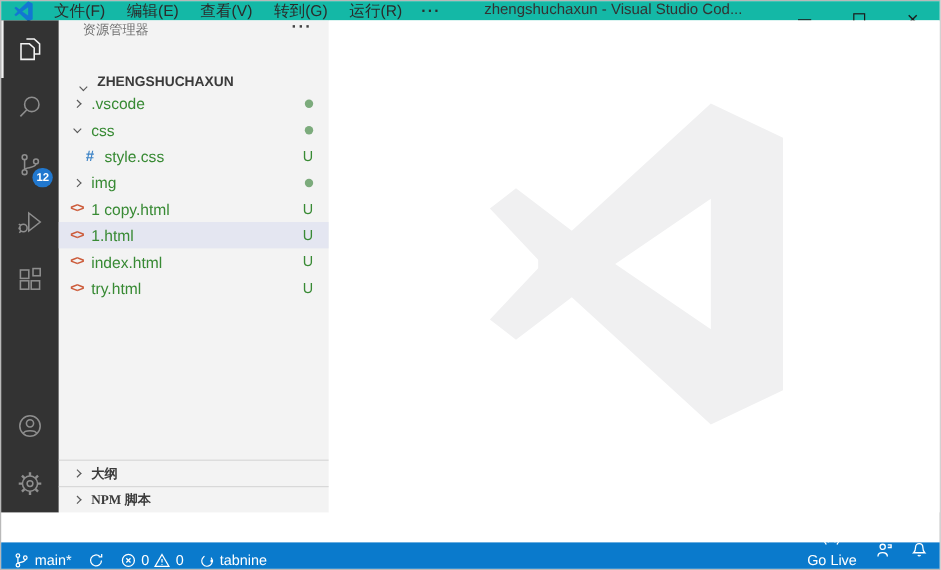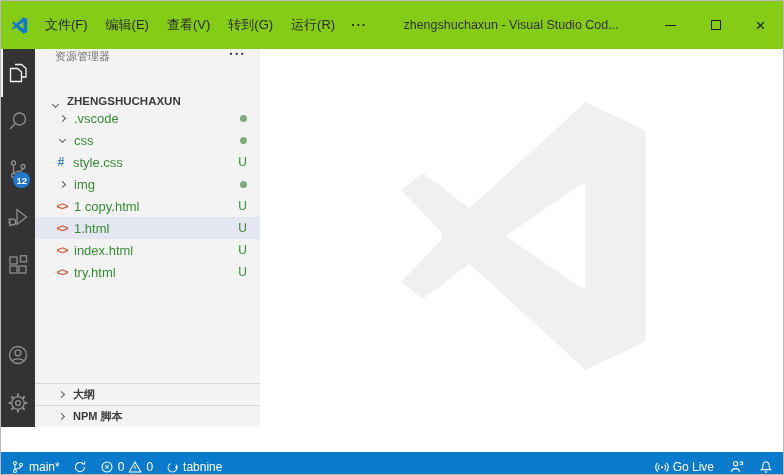--- a/index.html
+++ b/index.html
@@ -5,79 +5,79 @@
   * { margin:0; padding:0; box-sizing:border-box; }
   html,body { width:784px; height:475px; overflow:hidden; }
   body {
     font-family:"Liberation Sans","DejaVu Sans",sans-serif;
     cursor:default; user-select:none;
     background:#ffffff;
   }
   .window { width:784px; height:475px; display:flex; flex-direction:column; border:1px solid #b9b9b9; }
 
   
-  .titlebar { height:48px; background:#84cc16; display:flex; align-items:center; flex:0 0 auto; }
+  .titlebar { height:16px; background:#14b8a6; display:flex; flex:0 0 auto; }
   .app-logo { width:17px; height:17px; margin:0 8px 0 10px; flex:0 0 auto; }
   .menus { display:flex; align-items:center; }
   .menu-item { padding:0 9px; font-size:13px; color:#2b2b2b; line-height:30px; white-space:nowrap; }
   .menu-item.overflow { font-weight:bold; letter-spacing:1px; padding:0 7px; }
   .title-area { flex:1; text-align:center; font-size:12.5px; color:#333333; white-space:nowrap; overflow:hidden; }
   .win-controls { display:flex; flex:0 0 auto; }
   .win-btn { width:45px; height:30px; display:flex; align-items:center; justify-content:center; color:#1c1c1c; }
   .glyph-min { width:11px; height:1px; background:#1c1c1c; }
   .glyph-max { width:10px; height:10px; border:1px solid #1c1c1c; }
   .glyph-close { font-size:17px; line-height:17px; }
 
   
   .main { flex:1; display:flex; min-height:0; }
 
   
-  .activitybar { width:34px; background:#333333; display:flex; flex-direction:column; flex:0 0 auto; }
+  .activitybar { width:48px; background:#333333; display:flex; flex-direction:column; flex:0 0 auto; }
   .ab-item { height:48px; display:flex; align-items:center; justify-content:center; position:relative; color:#8e8e8e; }
   .ab-item.active { color:#f3f3f3; }
   .ab-item.active::before { content:""; position:absolute; left:0; top:0; width:2px; height:100%; background:#f3f3f3; }
   .ab-item svg { stroke:currentColor; fill:none; stroke-width:1.3; }
   .ab-badge { position:absolute; right:5px; bottom:5px; min-width:16px; height:16px; padding:0 3px;
     border-radius:9px; background:#2178cf; color:#fff; font-size:9.5px; font-weight:bold;
     display:flex; align-items:center; justify-content:center; }
   .ab-spacer { flex:1; }
 
   
   .sidebar { width:225px; background:#f3f3f3; display:flex; flex-direction:column; flex:0 0 auto; }
   .sb-header { height:34px; display:flex; padding:0 14px 0 20px; font-size:11px; color:#6f6f6f; }
   .sb-actions { margin-left:auto; color:#424242; font-size:14px; font-weight:bold; letter-spacing:1px; line-height:10px; }
   .sb-root { height:24px; display:flex; align-items:flex-end; padding-left:13px; font-size:11.5px; font-weight:700; color:#3b3b3b; }
-  .tree-row { height:22px; display:flex; align-items:center; padding-left:20px; font-size:13px; }
+  .tree-row { height:22px; display:flex; align-items:center; padding-left:8px; font-size:13px; }
   .tree-row.selected { background:#e4e6f1; }
   .slot { width:14px; display:flex; align-items:center; justify-content:center; margin-right:5px; flex:0 0 auto; }
   .lvl1 { padding-left:19px; }
   .chev { width:5px; height:5px; border-right:1.4px solid #5a5a5a; border-bottom:1.4px solid #5a5a5a; display:inline-block; }
   .chev.right { transform:rotate(-45deg); }
   .chev.down  { transform:rotate(45deg); margin-top:-2px; }
   .file-ico { font-weight:700; font-size:11px; line-height:11px; }
   .ico-css  { color:#3f85c7; font-size:12.5px; }
   .ico-html { color:#cc5b3a; letter-spacing:-1px; }
   .fname { color:#388a34; white-space:nowrap; }
   .row-badge { margin-left:auto; margin-right:13px; color:#388a34; font-size:12px; }
   .dot-badge { width:7px; height:7px; border-radius:50%; background:#7cab7c; margin-left:auto; margin-right:13px; }
   .sb-bottom { margin-top:auto; }
-  .sb-section { height:22px; border-top:1px solid #d8d8d8; display:flex; align-items:center; padding-left:19px;
-    font-size:11px; font-weight:700; color:#3b3b3b; }
+  .sb-section { height:22px; border-top:1px solid #d8d8d8; display:flex; align-items:center; padding-left:8px;
+    font-size:11px; font-weight:700; color:#3b3b3b;font-family:Liberation Serif, serif; }
 
   
   .editor { flex:1; background:#ffffff; display:flex; align-items:center; justify-content:center; min-width:0; }
   .watermark svg { width:272px; height:276px; fill:#f0f0f1; }
 
   
   .statusbar { height:22px; background:#0a7acc; color:#ffffff; display:flex; align-items:flex-end;
     padding:0 10px; font-size:12px; flex:0 0 auto;margin-top:25px; }
   .st-item { display:flex; align-items:center; gap:4px; margin-right:13px; white-space:nowrap; }
   .st-item svg { stroke:#ffffff; fill:none; stroke-width:1.2; }
   .st-right { margin-left:auto; display:flex; align-items:center; }
-  .st-right .st-item { margin-right:0; margin-left:15px; }
+  .st-right .st-item { margin-right:0; margin-left:15px;flex-direction:column; }
 </style>
 </head>
 <body>
 
 <div class="window">
 
   <div class="titlebar">
     <svg class="app-logo" viewBox="0 0 100 100">
       <path fill="#1277d2" fill-rule="evenodd" d="M73.3 0.8 L95.4 11.3 V88.7 L73.3 99.2 L30.7 60.2 L13.6 73.2 L5.6 67 L20.4 51.3 V48.7 L5.6 33 L13.6 26.8 L30.7 39.8 Z M73.3 30 L44 50 L73.3 70 Z"></path>
     </svg>

